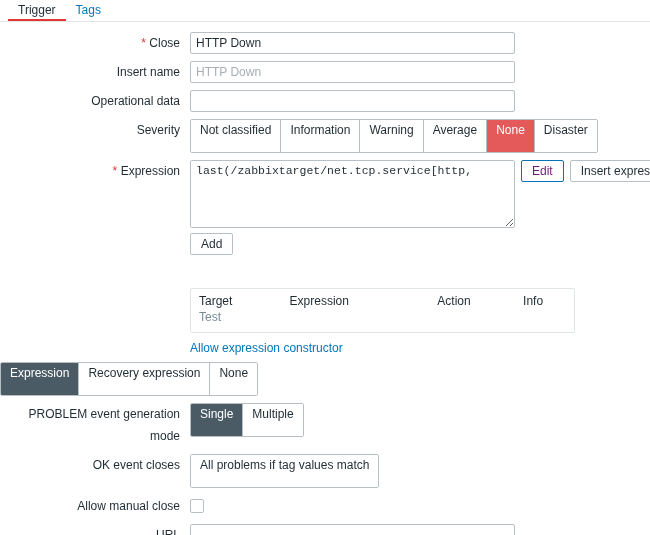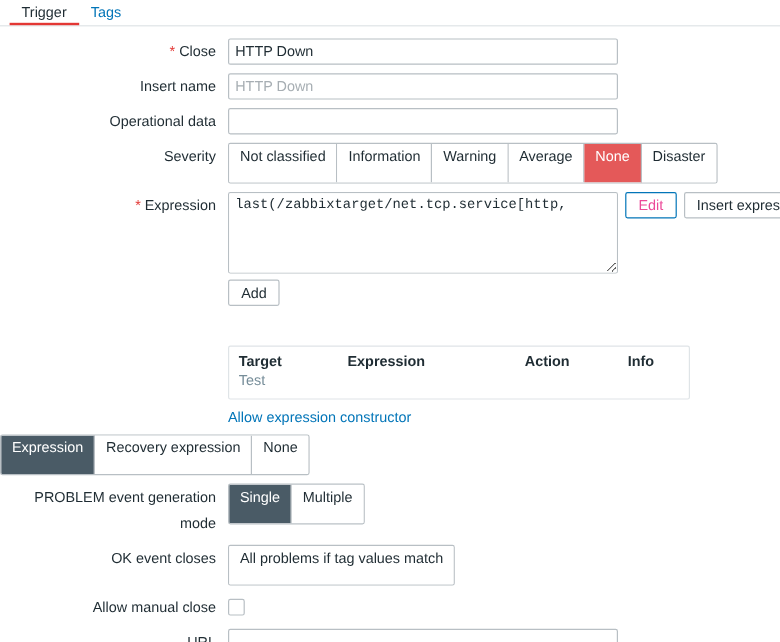--- a/index.html
+++ b/index.html
@@ -134,21 +134,21 @@
   
   .btn {
     display: inline-block;
     height: 22px;
     line-height: 20px;
     padding: 0 10px;
     font-size: 12px;
     border: 1px solid #0275b8;
     border-radius: 2px;
     background: #ffffff;
-    color: #ec4899;
+    color: #701a75;
     cursor: pointer;
     vertical-align: top;
     white-space: nowrap;
   }
   .btn.grey {
     border-color: #b8bfc4;
     color: #1f2c33;
     background: #fff;
   }
   .btn-add {
@@ -170,21 +170,21 @@
     border: 1px solid #dfe4e7;
     border-radius: 2px;
     background: #fff;
     margin-top: 2px;
   }
   .tbl .thead, .tbl .trow {
     display: flex;
     padding: 5px 8px;
     font-size: 12px;
   }
-  .tbl .thead { color: #1f2c33; font-weight: bold; padding-bottom: 2px; }
+  .tbl .thead { color: #1f2c33; font-weight: normal; padding-bottom: 2px; }
   .tbl .trow { color: #768d99; padding-top: 0; padding-bottom: 8px; }
   .c-target { width: 95px; }
   .c-expr { width: 155px; }
   .c-action { width: 90px; }
   .c-info { width: 45px; }
 
   .link {
     color: #0275b8;
     font-size: 12px;
     cursor: pointer;

